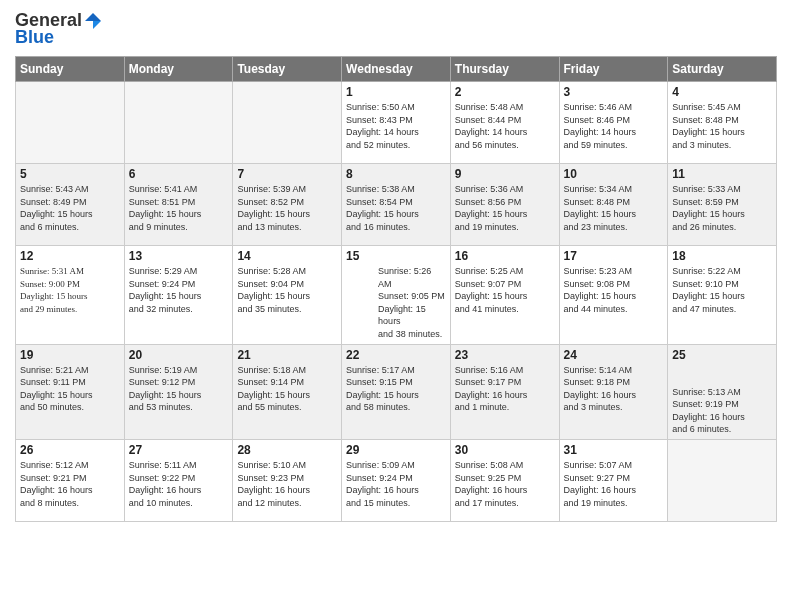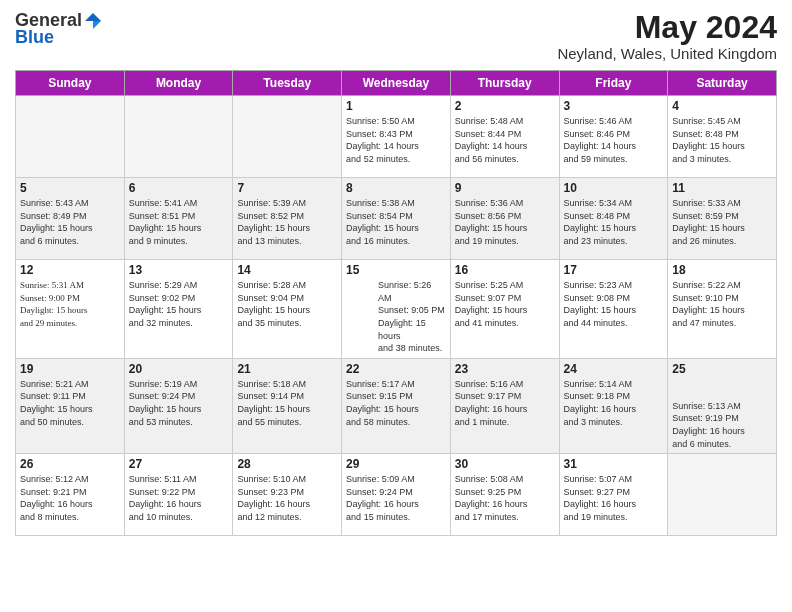--- a/index.html
+++ b/index.html
@@ -43,26 +43,26 @@
       font-size: 15px;
       color: #333;
       font-weight: normal;
     }
     .calendar {
       width: 100%;
       border-collapse: collapse;
       table-layout: fixed;
     }
     .calendar th {
-      background: #a21caf;
+      background: #737373;
       color: #fff;
       font-size: 12px;
       font-weight: bold;
       padding: 5px 4px;
-      text-align: center;
+      text-align: left;
       border: 1px solid #aaa;
     }
     .calendar td {
       border: 1px solid #ccc;
       vertical-align: top;
       padding: 3px 4px;
       font-size: 9.5px;
       color: #333;
       background: #fff;
       height: 82px;
@@ -93,24 +93,20 @@
   <div class="header">
     <div class="logo">
       <div class="logo-text">
         <span style="font-size:18px;font-weight:bold;color:#333;">General</span>
         <svg width="20" height="20" viewBox="0 0 20 20" style="margin:0 1px;">
           <polygon points="10,2 18,10 10,10 2,10" fill="#1565c0"></polygon>
           <polygon points="10,10 18,10 10,18" fill="#1e88e5"></polygon>
         </svg>
       </div>
       <span style="font-size:18px;font-weight:bold;color:#1565c0;margin-top:-4px;">Blue</span>
-    </div>
-    <div class="title-section">
-      <div class="month-title">May 2024</div>
-      <div class="location-title">Neyland, Wales, United Kingdom</div>
     </div>
   </div>
 
   <table class="calendar">
     <thead>
       <tr>
         <th>Sunday</th>
         <th>Monday</th>
         <th>Tuesday</th>
         <th>Wednesday</th>
@@ -208,21 +204,21 @@
           <td>
             <span class="day-num">12</span>
             <div class="day-info" style="white-space: pre-line; font-family: Liberation Serif, serif;">Sunrise: 5:31 AM
 Sunset: 9:00 PM
 Daylight: 15 hours
 and 29 minutes.</div>
           </td>
           <td>
             <span class="day-num">13</span>
             <div class="day-info" style="white-space: pre-line;">Sunrise: 5:29 AM
-Sunset: 9:02 PM
+Sunset: 9:24 PM
 Daylight: 15 hours
 and 32 minutes.</div>
           </td>
           <td>
             <span class="day-num">14</span>
             <div class="day-info" style="white-space: pre-line;">Sunrise: 5:28 AM
 Sunset: 9:04 PM
 Daylight: 15 hours
 and 35 minutes.</div>
           </td>
@@ -259,21 +255,21 @@
           <td>
             <span class="day-num">19</span>
             <div class="day-info" style="white-space: pre-line;">Sunrise: 5:21 AM
 Sunset: 9:11 PM
 Daylight: 15 hours
 and 50 minutes.</div>
           </td>
           <td>
             <span class="day-num">20</span>
             <div class="day-info" style="white-space: pre-line;">Sunrise: 5:19 AM
-Sunset: 9:24 PM
+Sunset: 9:12 PM
 Daylight: 15 hours
 and 53 minutes.</div>
           </td>
           <td>
             <span class="day-num">21</span>
             <div class="day-info" style="white-space: pre-line;">Sunrise: 5:18 AM
 Sunset: 9:14 PM
 Daylight: 15 hours
 and 55 minutes.</div>
           </td>

